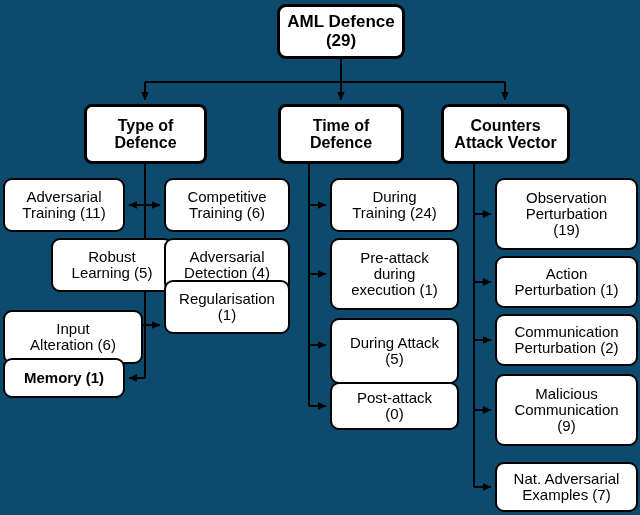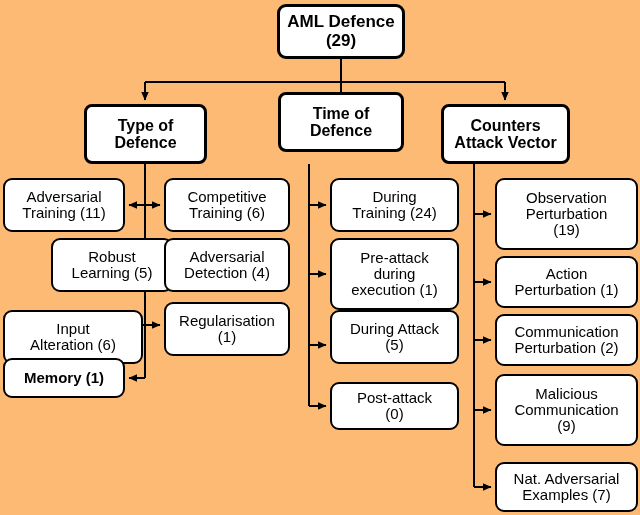--- a/index.html
+++ b/index.html
@@ -4,21 +4,21 @@
 <style>
   html, body {
     margin: 0;
     padding: 0;
     background: #ffffff;
   }
   #canvas {
     position: relative;
     width: 640px;
     height: 515px;
-    background: #fdba74;
+    background: #0c4a6e;
     font-family: "Liberation Sans", sans-serif;
     overflow: hidden;
   }
   svg.edges {
     position: absolute;
     left: 0;
     top: 0;
     width: 640px;
     height: 515px;
     pointer-events: none;
@@ -111,46 +111,46 @@
       <path d="M474,410 L491,410" marker-end="url(#arrR)"></path>
       <path d="M474,487 L491,487" marker-end="url(#arrR)"></path>
     </g>
   </svg>
 
   <div class="node root" style="left:277px; top:4px; width:128px; height:55px;">AML Defence
 (29)</div>
 
   <div class="node category" style="left:84px; top:104px; width:123px; height:60px;">Type of
 Defence</div>
-  <div class="node category" style="left:278px; top:92px; width:126px; height:60px;">Time of
+  <div class="node category" style="left:278px; top:104px; width:126px; height:60px;">Time of
 Defence</div>
   <div class="node category" style="left:441px; top:104px; width:129px; height:60px;">Counters
 Attack Vector</div>
 
   <div class="node leaf" style="left:3px; top:178px; width:122px; height:54px;">Adversarial
 Training (11)</div>
   <div class="node leaf" style="left:3px; top:238px; width:122px; height:54px;margin-left:48px;">Robust
 Learning (5)</div>
   <div class="node leaf" style="left:3px; top:310px; width:140px; height:54px;">Input
 Alteration (6)</div>
   <div class="node leaf semi" style="left:3px; top:358px; width:122px; height:40px;">Memory (1)</div>
 
   <div class="node leaf" style="left:164px; top:178px; width:126px; height:54px;">Competitive
 Training (6)</div>
   <div class="node leaf" style="left:164px; top:238px; width:126px; height:54px;">Adversarial
 Detection (4)</div>
-  <div class="node leaf" style="left:164px; top:302px; width:126px; height:54px;">Regularisation
+  <div class="node leaf" style="left:164px; top:280px; width:126px; height:54px;">Regularisation
 (1)</div>
 
   <div class="node leaf" style="left:330px; top:178px; width:129px; height:54px;">During
 Training (24)</div>
   <div class="node leaf" style="left:330px; top:238px; width:129px; height:72px;">Pre-attack
 during
 execution (1)</div>
-  <div class="node leaf" style="left:330px; top:310px; width:129px; height:54px;">During Attack
+  <div class="node leaf" style="left:330px; top:318px; width:129px; height:66px;">During Attack
 (5)</div>
   <div class="node leaf" style="left:330px; top:382px; width:129px; height:48px;">Post-attack
 (0)</div>
 
   <div class="node leaf" style="left:495px; top:178px; width:143px; height:72px;">Observation
 Perturbation
 (19)</div>
   <div class="node leaf" style="left:495px; top:256px; width:143px; height:52px;">Action
 Perturbation (1)</div>
   <div class="node leaf" style="left:495px; top:314px; width:143px; height:52px;">Communication

